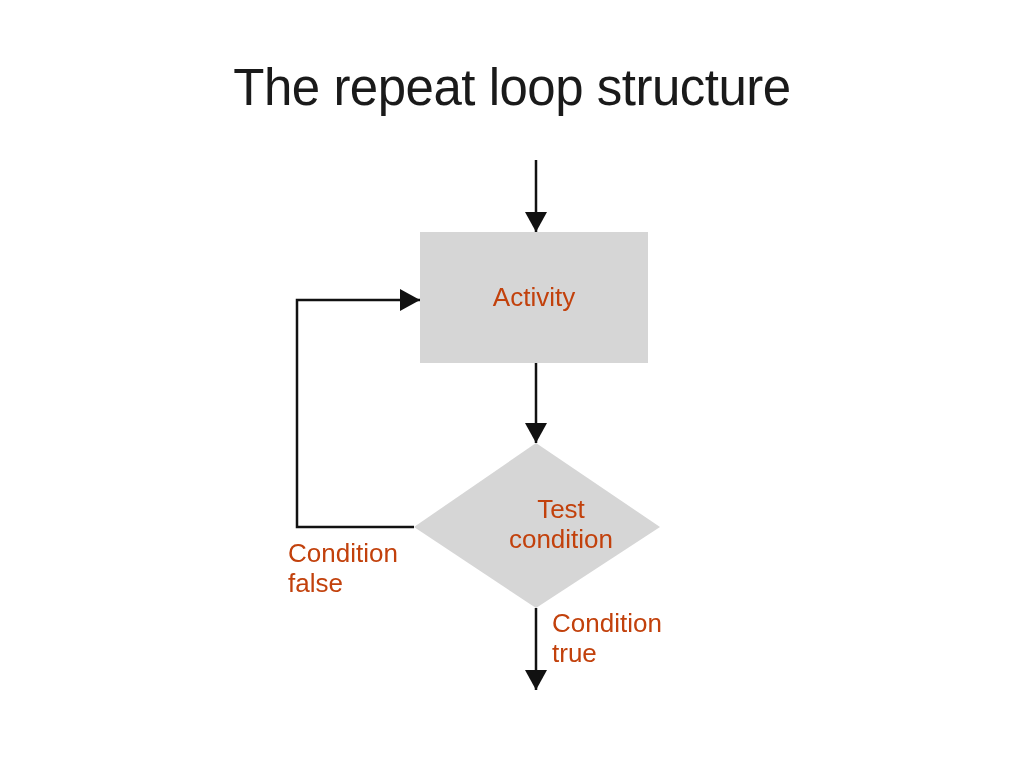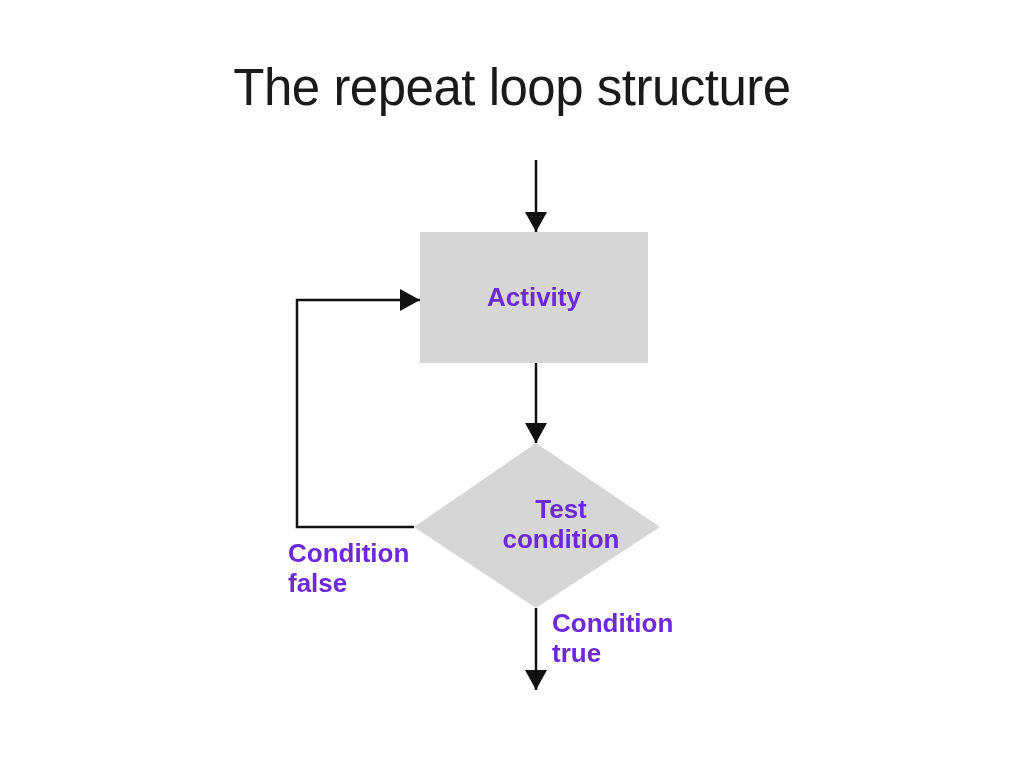--- a/index.html
+++ b/index.html
@@ -28,23 +28,23 @@
   }
   .diagram-svg {
     position: absolute;
     top: 0;
     left: 0;
     width: 1024px;
     height: 768px;
   }
   .label {
     position: absolute;
-    color: #6d28d9;
+    color: #c2410c;
     font-size: 26px;
-    font-weight: 700;
+    font-weight: 400;
     line-height: 1.16;
     white-space: pre-line;
   }
   .activity-label {
     left: 420px;
     top: 232px;
     width: 228px;
     height: 131px;
     display: flex;
     align-items: center;

